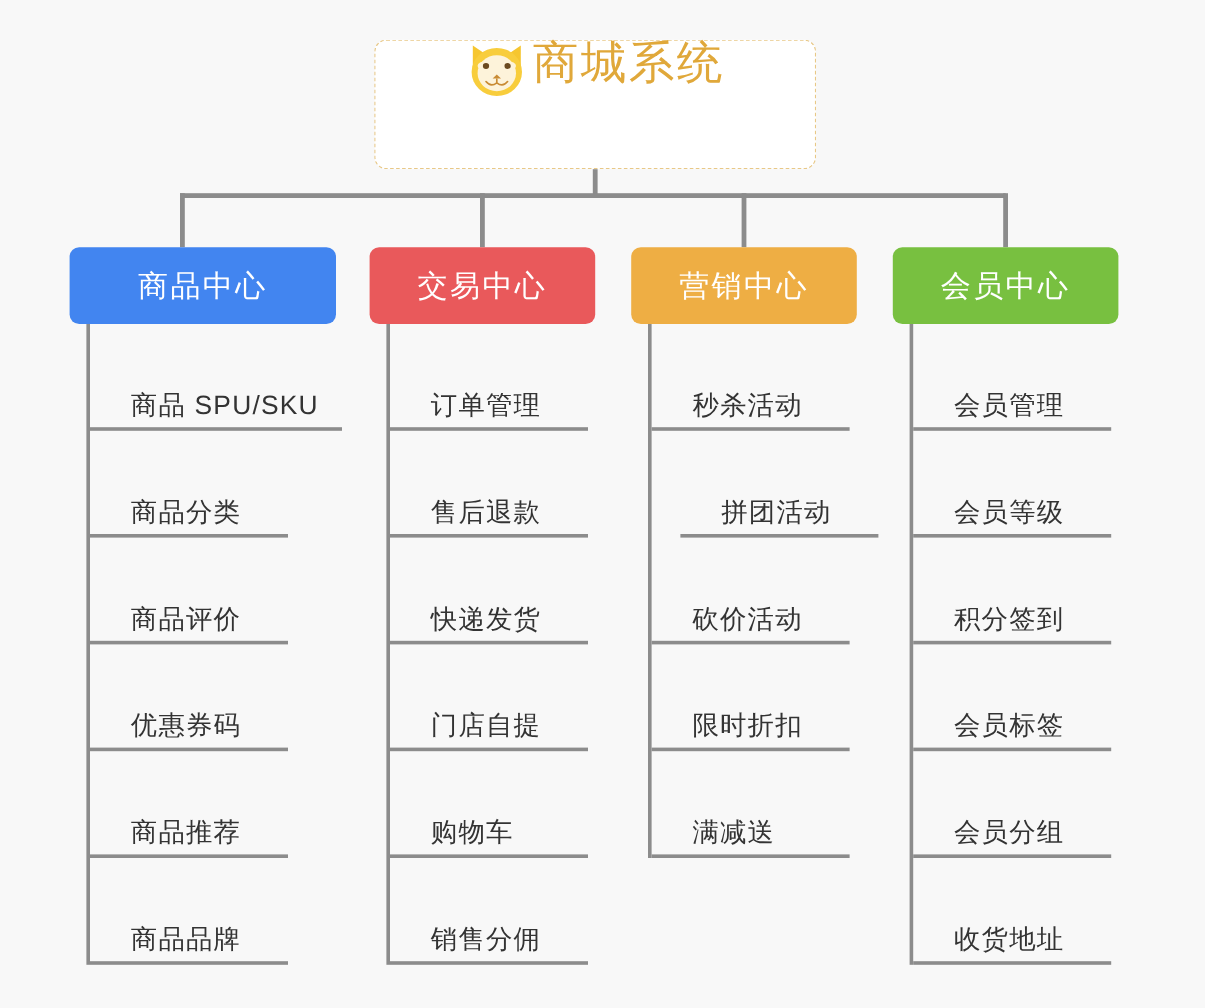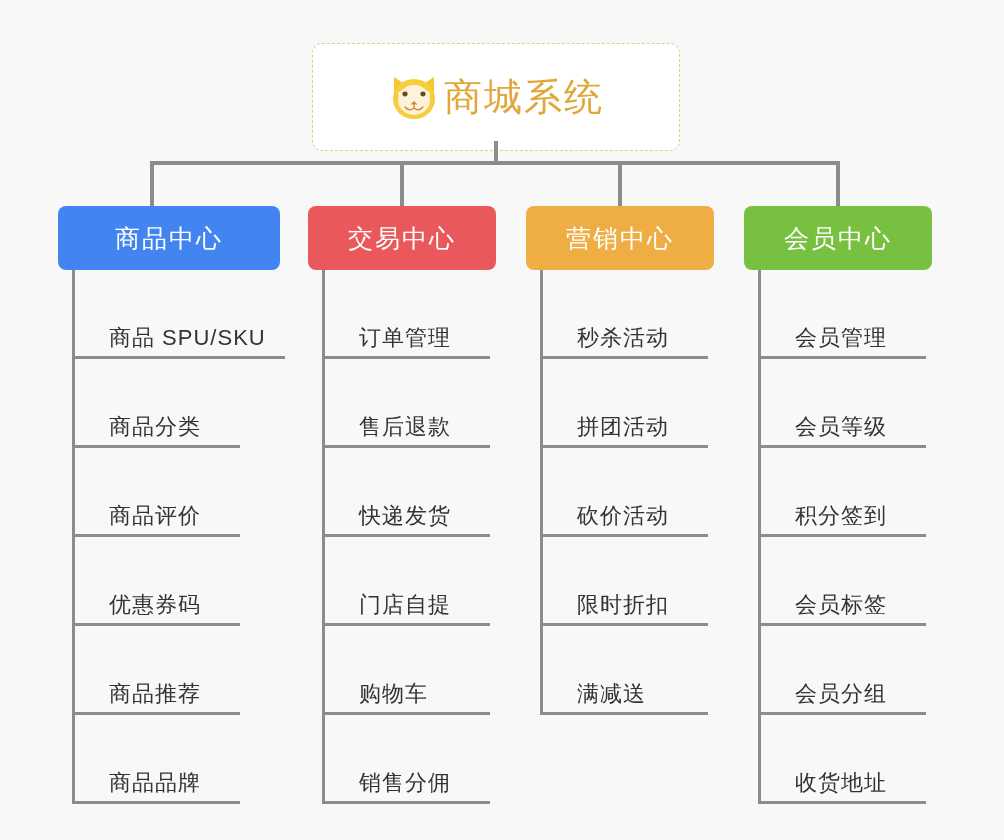--- a/index.html
+++ b/index.html
@@ -18,29 +18,29 @@
   #mindmap {
     position: relative;
     width: 1004px;
     height: 840px;
   }
 
   
   .root-node {
     position: absolute;
     left: 312px;
-    top: 43px;
+    top: 33px;
     width: 368px;
     height: 108px;
     box-sizing: border-box;
     background: #ffffff;
     border: 1px dashed #e8c887;
     border-radius: 10px;
     display: flex;
-    align-items: center;
+    align-items: flex-start;
     justify-content: center;
     gap: 4px;
   }
   .root-title {
     font-size: 38px;
     color: #e0a83a;
     letter-spacing: 2px;
     line-height: 1;
     white-space: nowrap;
   }
@@ -209,21 +209,21 @@
         </div>
     </div>
   </div>
 
   <div class="branch branch-2">
     <div class="branch-header" style="background: rgb(238, 174, 68);">营销中心</div>
     <div class="leaf-list" style="border-left-color: rgb(140, 140, 140);">
       <div class="leaf-item narrow" style="border-bottom-color: rgb(140, 140, 140);">
           <span class="leaf-label">秒杀活动</span>
         </div>
-      <div class="leaf-item narrow" style="border-bottom-color: rgb(140, 140, 140);">
+      <div class="leaf-item narrow" style="border-bottom-color: rgb(140, 140, 140); margin-left: 24px;">
           <span class="leaf-label">拼团活动</span>
         </div>
       <div class="leaf-item narrow" style="border-bottom-color: rgb(140, 140, 140);">
           <span class="leaf-label">砍价活动</span>
         </div>
       <div class="leaf-item narrow" style="border-bottom-color: rgb(140, 140, 140);">
           <span class="leaf-label">限时折扣</span>
         </div>
       <div class="leaf-item narrow" style="border-bottom-color: rgb(140, 140, 140);">
           <span class="leaf-label">满减送</span>

